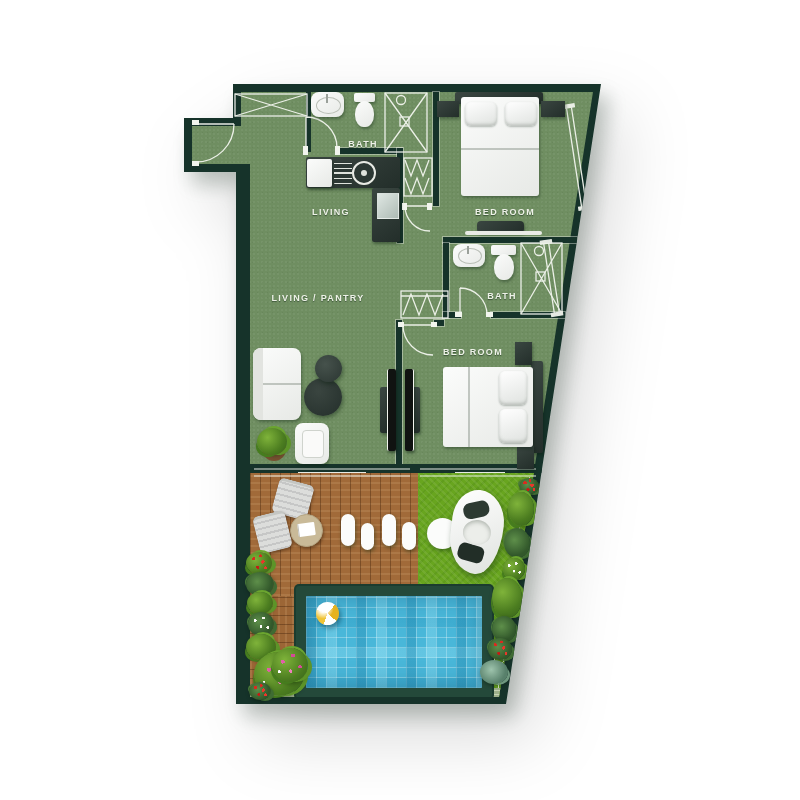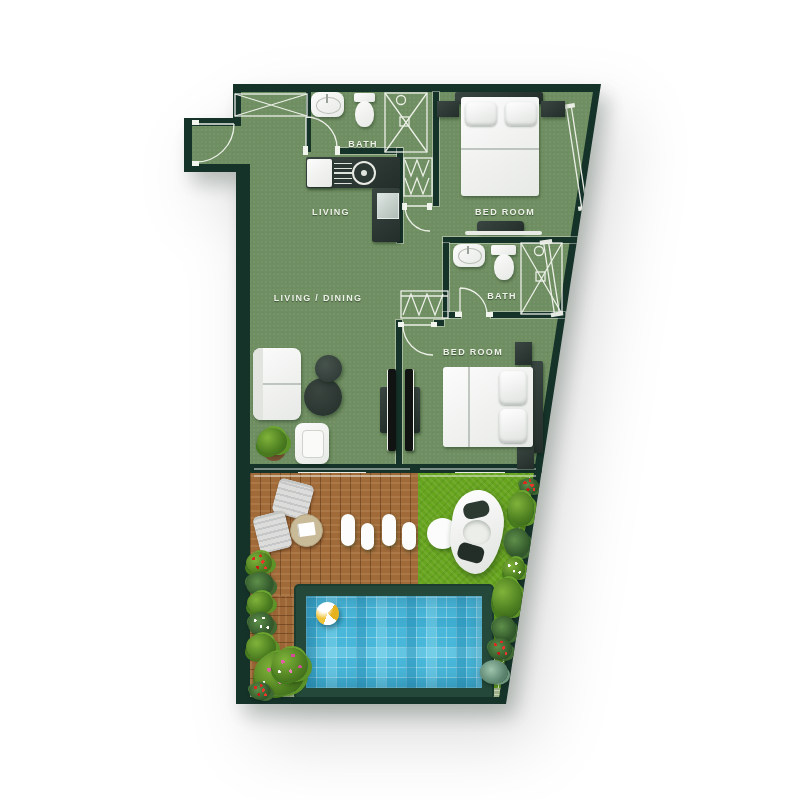--- a/index.html
+++ b/index.html
@@ -288,19 +288,19 @@
     <div class="plant pd" style="left:504px;top:528px;width:26px;height:30px;"></div>
     <div class="plant pg f-white" style="left:503px;top:558px;width:22px;height:22px;"></div>
     <div class="plant pg" style="left:492px;top:578px;width:30px;height:40px;"></div>
     <div class="plant pd" style="left:492px;top:616px;width:24px;height:26px;"></div>
     <div class="plant pd f-red" style="left:488px;top:638px;width:24px;height:22px;"></div>
     <div class="plant pteal" style="left:480px;top:660px;width:28px;height:24px;"></div>
 
     <div class="rlabel" style="left:363px;top:144px;">BATH</div>
     <div class="rlabel" style="left:331px;top:212px;">LIVING</div>
     <div class="rlabel" style="left:505px;top:212px;">BED ROOM</div>
-    <div class="rlabel" style="left:318px;top:298px;">LIVING / DINING</div>
+    <div class="rlabel" style="left:318px;top:298px;">LIVING / PANTRY</div>
     <div class="rlabel" style="left:502px;top:296px;">BATH</div>
     <div class="rlabel" style="left:473px;top:352px;">BED ROOM</div>
 
   </div>
  </div>
 </div>
 
 </body></html>

